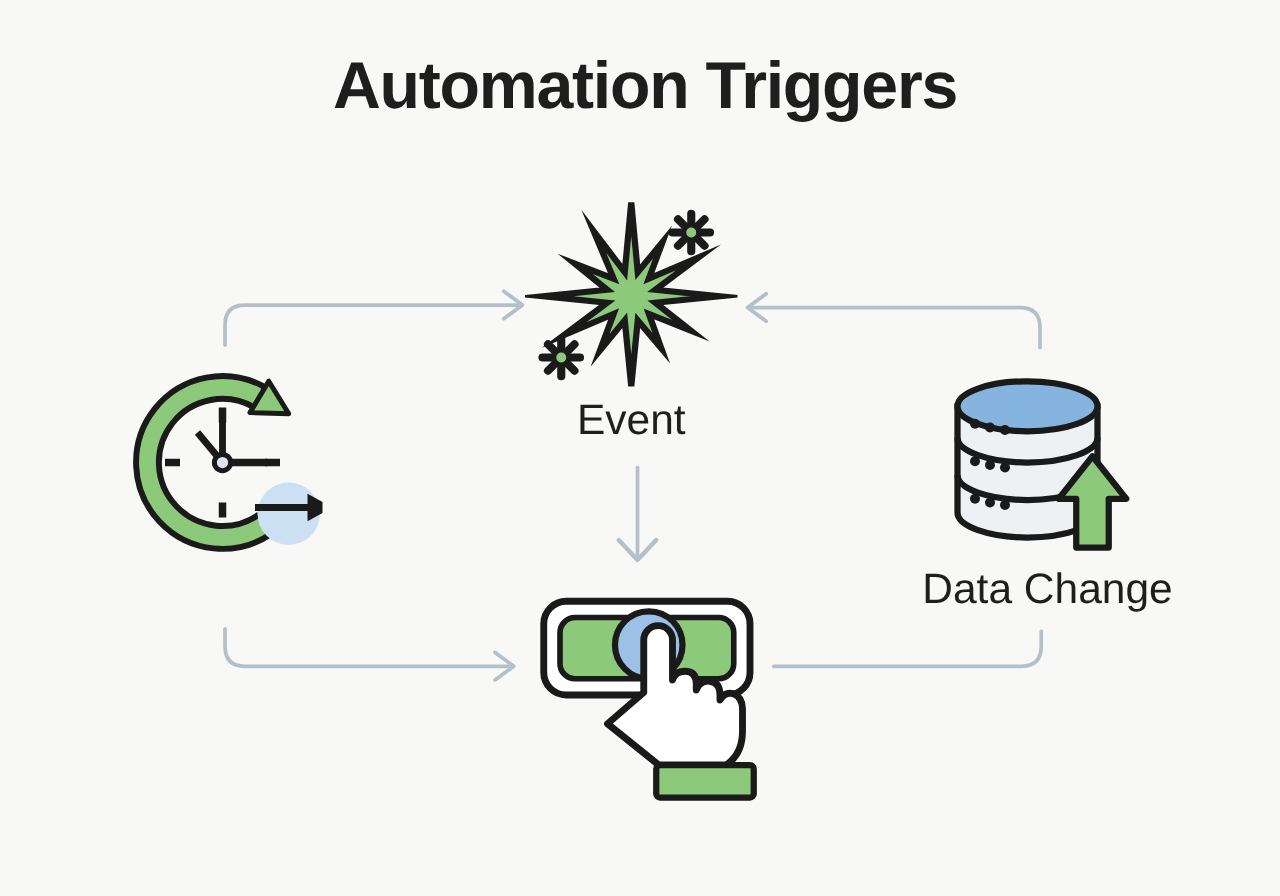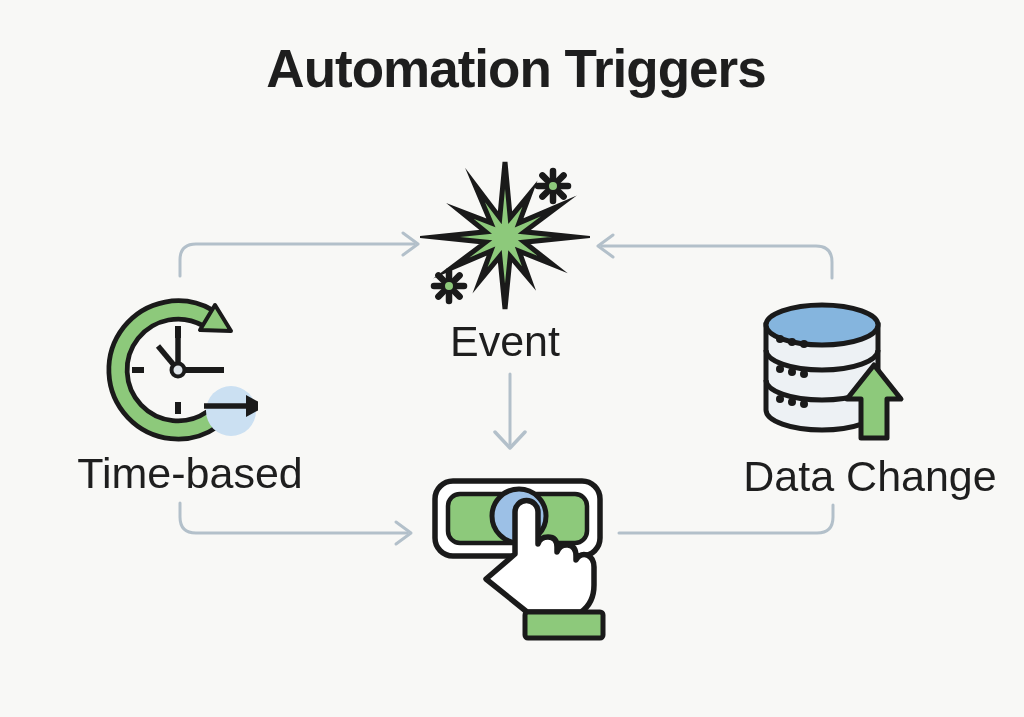--- a/index.html
+++ b/index.html
@@ -21,21 +21,21 @@
     color:var(--text);
   }
   .connectors{position:absolute;left:0;top:0;}
   .connectors path{
     stroke:var(--connector);stroke-width:3;fill:none;
     stroke-linecap:round;stroke-linejoin:round;
   }
   .icon-svg{position:absolute;}
   .node-label{
     position:absolute;transform:translateX(-50%);
-    white-space:nowrap;font-size:43px;color:var(--text);
+    white-space:nowrap;font-size:34px;color:var(--text);
   }
   
   .g-fill{fill:var(--accent-green);}
   .b-fill{fill:var(--accent-blue);}
   .pb-fill{fill:var(--pale-blue);}
   .cyl-fill{fill:var(--cylinder-body);}
   .ink{stroke:var(--outline);}
   .ink-fill{fill:var(--outline);}
   .white-fill{fill:#FFFFFF;}
   .no-fill{fill:none;}
@@ -103,41 +103,40 @@
       <line x1="80" y1="78" x2="60" y2="54" stroke-width="5.5"></line>
       <line x1="80" y1="78" x2="116" y2="78" stroke-width="6"></line>
       <circle cx="80" cy="78" r="6.5" fill="#DFE5EA" stroke-width="4"></circle>
     </g>
     <circle class="pb-fill" cx="133" cy="119" r="25"></circle>
     <g>
       <line x1="106" y1="114" x2="150" y2="114" stroke="var(--outline)" stroke-width="5.5"></line>
       <polygon class="ink-fill" points="148,103 168,114 148,125"></polygon>
     </g>
   </svg>
-  <div class="node-label" style="left:190px;top:449px;">Time-based</div>
 
   <svg class="icon-svg" style="left:750px;top:295px;" width="155" height="160" viewBox="0 0 155 160">
     <path class="cyl-fill ink" stroke-width="5" d="M 16 30 L 16 115 A 56 20 0 0 0 128 115 L 128 30 Z"></path>
     <path class="no-fill ink" stroke-width="5" d="M 16 55 A 56 20 0 0 0 128 55"></path>
     <path class="no-fill ink" stroke-width="5" d="M 16 85 A 56 20 0 0 0 128 85"></path>
     <ellipse class="b-fill ink" stroke-width="5" cx="72" cy="30" rx="56" ry="20"></ellipse>
     <g class="ink-fill">
       <circle cx="30" cy="44" r="4"></circle>
         <circle cx="42" cy="47" r="4"></circle>
         <circle cx="54" cy="49" r="4"></circle>
       <circle cx="30" cy="74" r="4"></circle>
         <circle cx="42" cy="77" r="4"></circle>
         <circle cx="54" cy="79" r="4"></circle>
       <circle cx="30" cy="104" r="4"></circle>
         <circle cx="42" cy="107" r="4"></circle>
         <circle cx="54" cy="109" r="4"></circle>
     </g>
     <polygon class="g-fill ink" stroke-width="5" stroke-linejoin="round" points="124,70 151,104 137,104 137,143 111,143 111,104 97,104"></polygon>
   </svg>
-  <div class="node-label" style="left:838px;top:452px;margin-left:32px;">Data Change</div>
+  <div class="node-label" style="left:838px;top:452px;">Data Change</div>
 
   <svg class="icon-svg" style="left:415px;top:472px;" width="200" height="175" viewBox="0 0 200 175">
     <rect class="white-fill ink" stroke-width="5.5" x="20" y="9" width="165" height="75" rx="18"></rect>
     <rect class="g-fill ink" stroke-width="4.5" x="33" y="22" width="139" height="49" rx="12"></rect>
     <circle class="ink" fill="#9CC0E6" stroke-width="5" cx="104" cy="44" r="27"></circle>
     <path class="white-fill ink" stroke-width="5.5" stroke-linejoin="round" d="M 100 40 A 11.5 11.5 0 0 1 123 40 L 123 72
              Q 125 65 133 65 Q 142 65 142 75 L 142 80
              Q 145 72 153 73 Q 161 74 161 84 L 161 88
              Q 165 81 172 83 Q 179 86 179 95 L 179 113
              Q 179 131 166 140 L 112 140 L 71 107 L 100 82 Z"></path>

